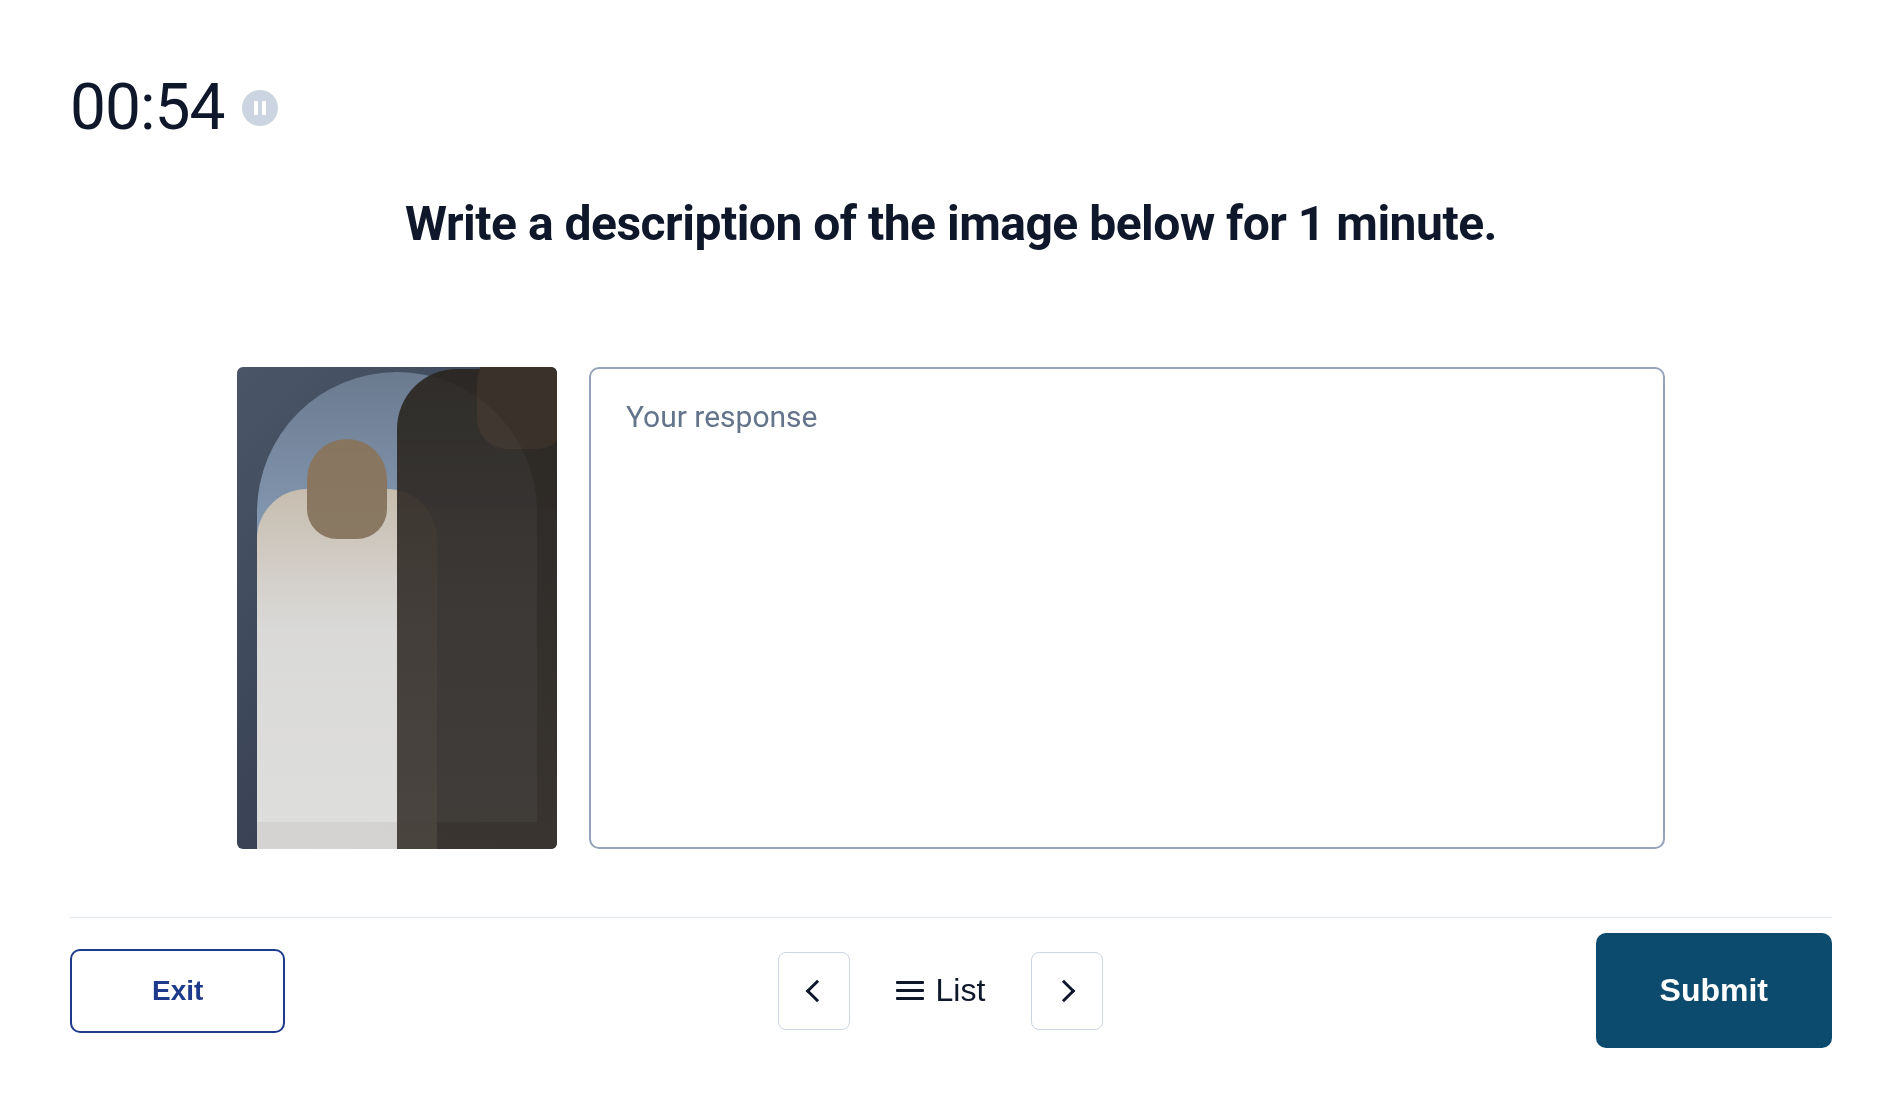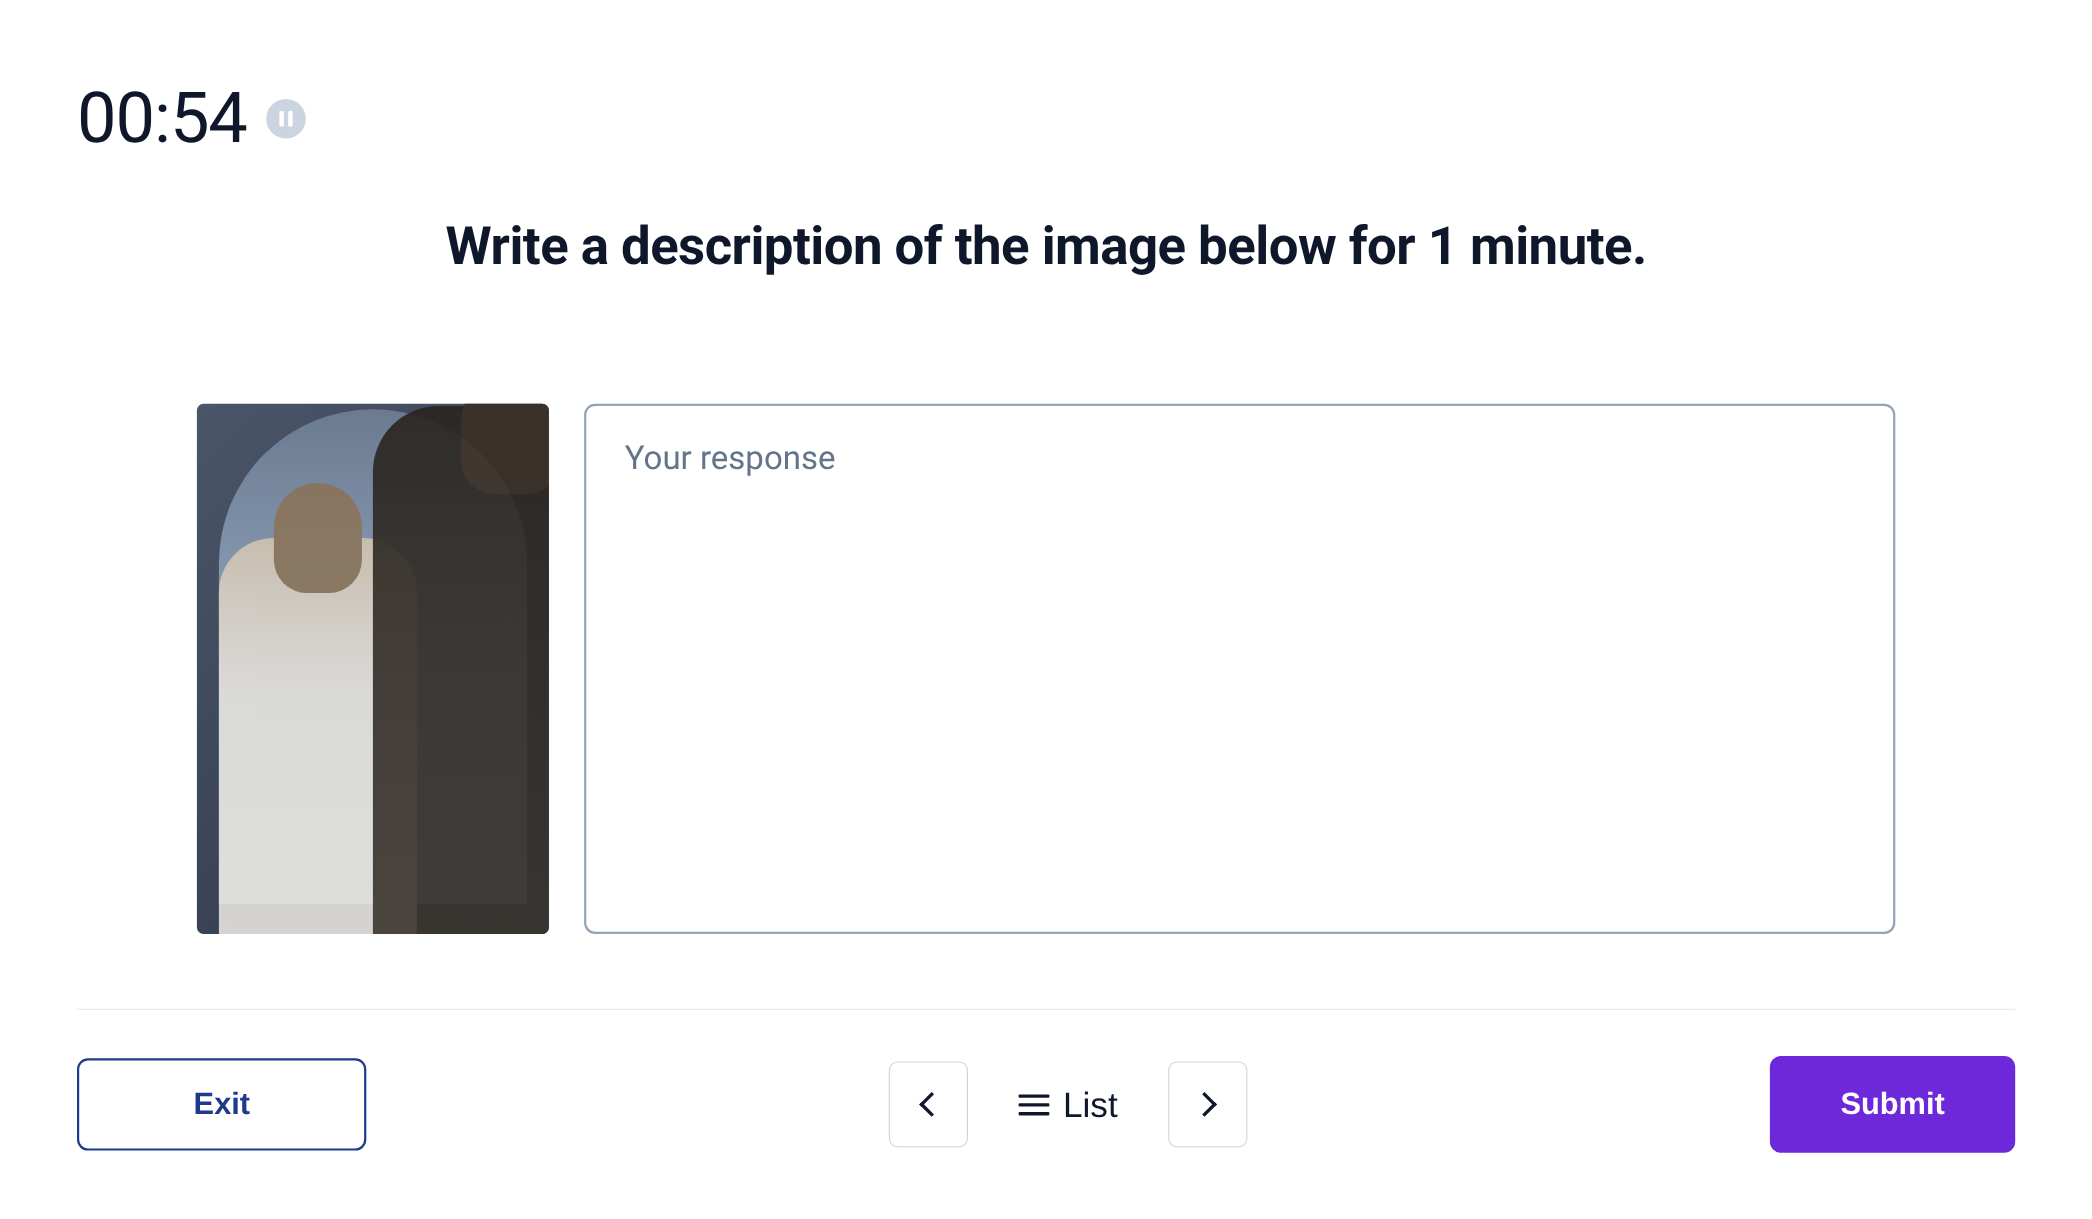--- a/index.html
+++ b/index.html
@@ -74,21 +74,21 @@
       font-weight: 700;
       color: #0f172a;
       margin-top: 50px;
       letter-spacing: -0.5px;
     }
     
     .content-row {
       display: flex;
       gap: 32px;
       margin: 115px auto 0;
-      width: 1544px;
+      width: 1428px;
       align-items: stretch;
     }
     
     .image-box {
       width: 320px;
       height: 482px;
       border-radius: 6px;
       overflow: hidden;
       flex-shrink: 0;
       background: linear-gradient(135deg, #4a5568 0%, #2d3748 100%);
@@ -191,21 +191,21 @@
       align-items: center;
       justify-content: space-between;
     }
     
     .exit-button {
       border: 2px solid #1e3a8a;
       background: #ffffff;
       color: #1e3a8a;
       font-size: 28px;
       font-weight: 600;
-      padding: 24px 104px;
+      padding: 24px 80px;
       border-radius: 10px;
       cursor: pointer;
     }
     
     .nav-center {
       display: flex;
       align-items: center;
       gap: 46px;
     }
     
@@ -241,25 +241,25 @@
     
     .hamburger-icon span {
       display: block;
       width: 28px;
       height: 3px;
       background: #0f172a;
       border-radius: 1px;
     }
     
     .submit-button {
-      background: #6d28d9;
+      background: #0c4a6e;
       color: #ffffff;
-      font-size: 28px;
+      font-size: 32px;
       font-weight: 600;
-      padding: 28px 64px;
+      padding: 39px 64px;
       border: none;
       border-radius: 10px;
       cursor: not-allowed;
     }
     
     .chevron {
       width: 16px;
       height: 16px;
       border-right: 3px solid #0f172a;
       border-bottom: 3px solid #0f172a;

